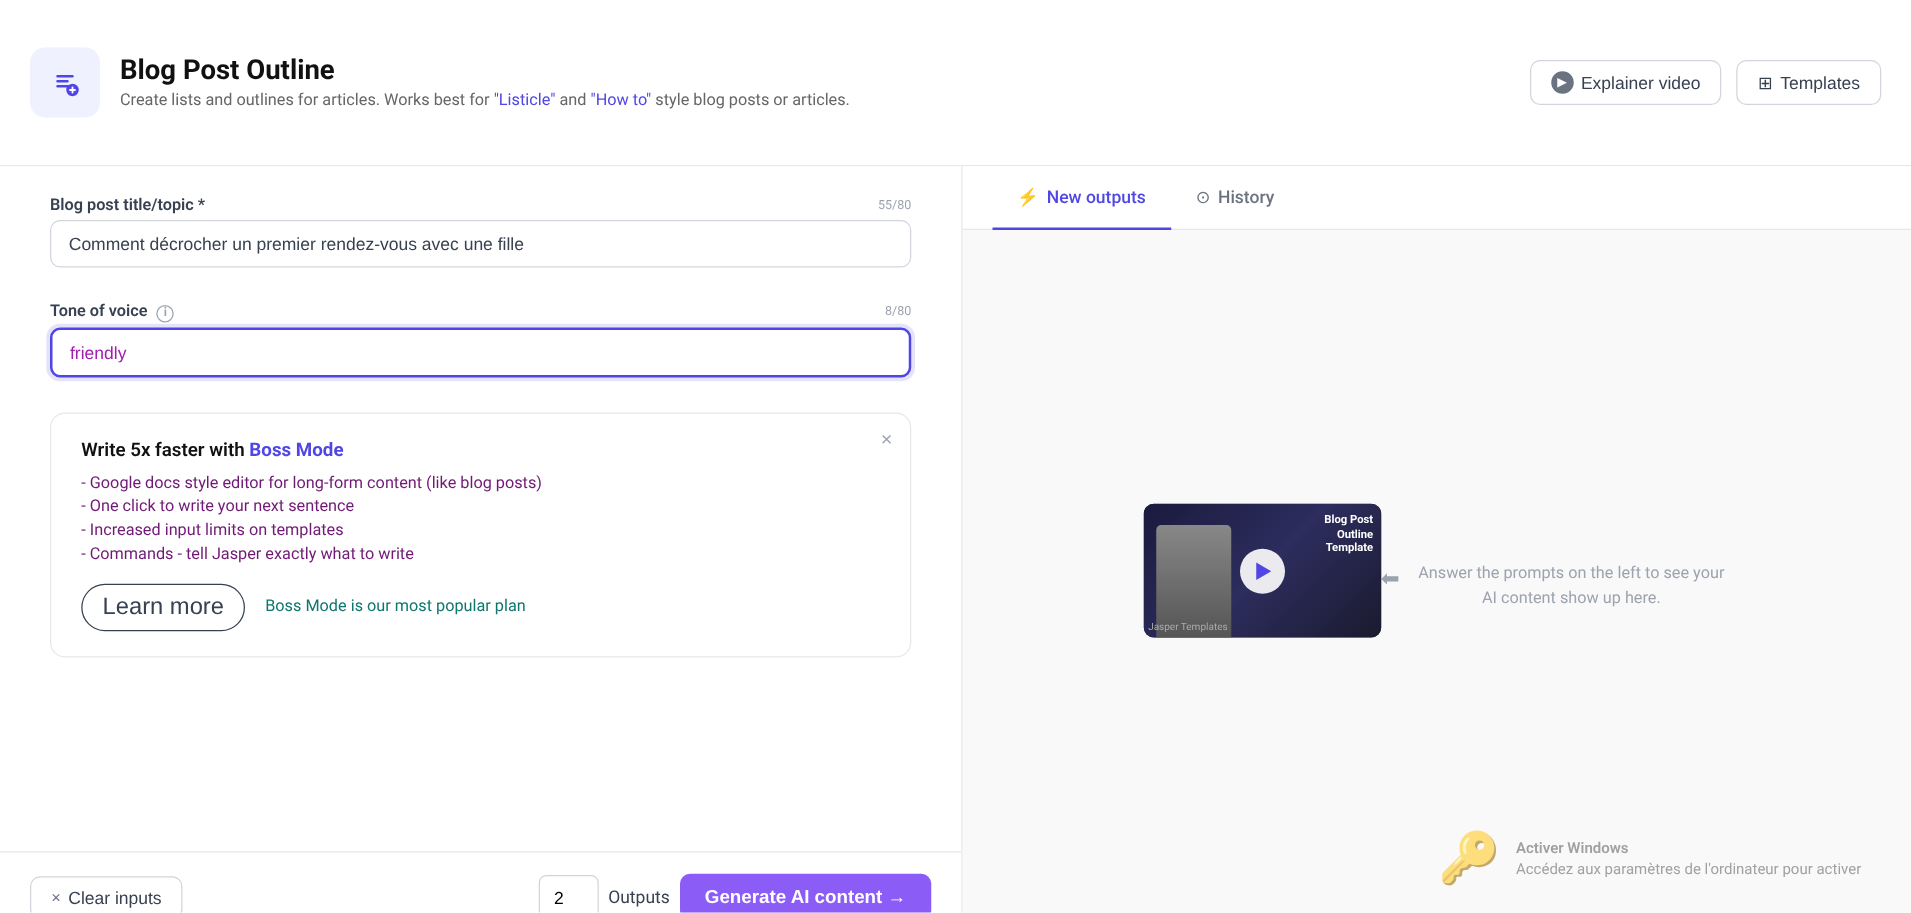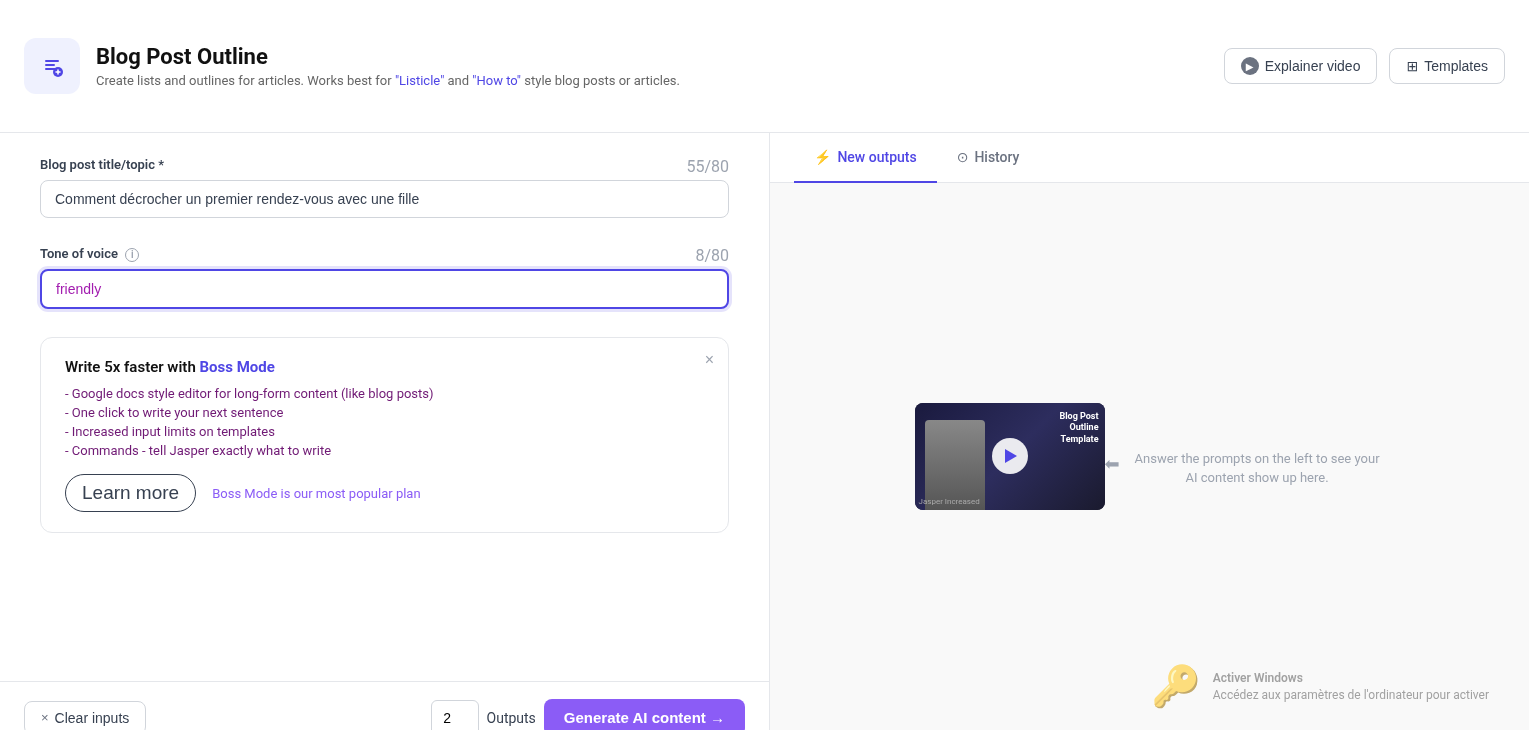--- a/index.html
+++ b/index.html
@@ -51,24 +51,24 @@
       overflow: hidden;
     }
     .left-scroll {
       height: calc(100% - 72px); overflow-y: auto; padding: 24px 40px;
     }
     .left-scroll::-webkit-scrollbar { width: 8px; }
     .left-scroll::-webkit-scrollbar-thumb { background: #d1d5db; border-radius: 4px; }
 
     .field-label {
       font-size: 13px; font-weight: 600; color: #374151; margin-bottom: 4px;
-      display: flex; justify-content: space-between; 
+      display: flex; justify-content: space-between; align-items: center;
     }
     .field-label .required { color: #374151; }
-    .char-count { font-size: 16px; color: #9ca3af; font-weight: 400; }
+    .char-count { font-size: 10px; color: #9ca3af; font-weight: 400; }
     .field-input {
       width: 100%; padding: 10px 14px; border: 1px solid #d1d5db;
       border-radius: 8px; font-size: 14px; color: #374151;
       background: #fff; outline: none; margin-bottom: 20px;
     }
 
     .tone-input {
       width: 100%; padding: 10px 14px; border: 2px solid #4f46e5;
       border-radius: 8px; font-size: 14px; color: #a21caf;
       background: #fff; outline: none; margin-bottom: 20px;
@@ -95,21 +95,21 @@
     .boss-title .boss-mode { color: #4f46e5; font-weight: 700; }
     .boss-list { list-style: none; }
     .boss-list li {
       font-size: 13px; color: #701a75; margin-bottom: 4px;
     }
     .boss-actions { display: flex; align-items: center; gap: 16px; margin-top: 16px; }
     .btn-learn-more {
       padding: 7px 16px; border: 1px solid #374151; border-radius: 20px;
       background: #fff; font-size: 19px; font-weight: 500; cursor: pointer; color: #374151;
     }
-    .boss-popular { font-size: 13px; color: #8b5cf6; cursor: pointer; }
+    .boss-popular { font-size: 13px; color: #0f766e; cursor: pointer; }
 
     
     .bottom-bar {
       position: absolute; bottom: 0; left: 0; right: 0; height: 72px;
       background: #fff; border-top: 1px solid #e5e7eb;
       display: flex; align-items: center; padding: 0 24px; gap: 16px;
     }
     .btn-clear {
       display: flex; align-items: center; gap: 6px;
       padding: 8px 16px; border: 1px solid #d1d5db; border-radius: 8px;
@@ -316,21 +316,21 @@
       <div class="video-thumbnail">
         <div class="video-bg">
           <div class="video-person"></div>
           <div class="video-overlay-text">
             Blog Post<br>Outline<br>Template
           </div>
           <div class="video-play">
             <div class="video-play-triangle"></div>
           </div>
         </div>
-        <div class="video-label">Jasper Increased</div>
+        <div class="video-label">Jasper Templates</div>
       </div>
 
       <div class="prompt-hint">
         <span class="prompt-hint-icon">⬅</span>
         <span>Answer the prompts on the left to see your AI content show up here.</span>
       </div>
 
     </div>
   </div>
 </div>

